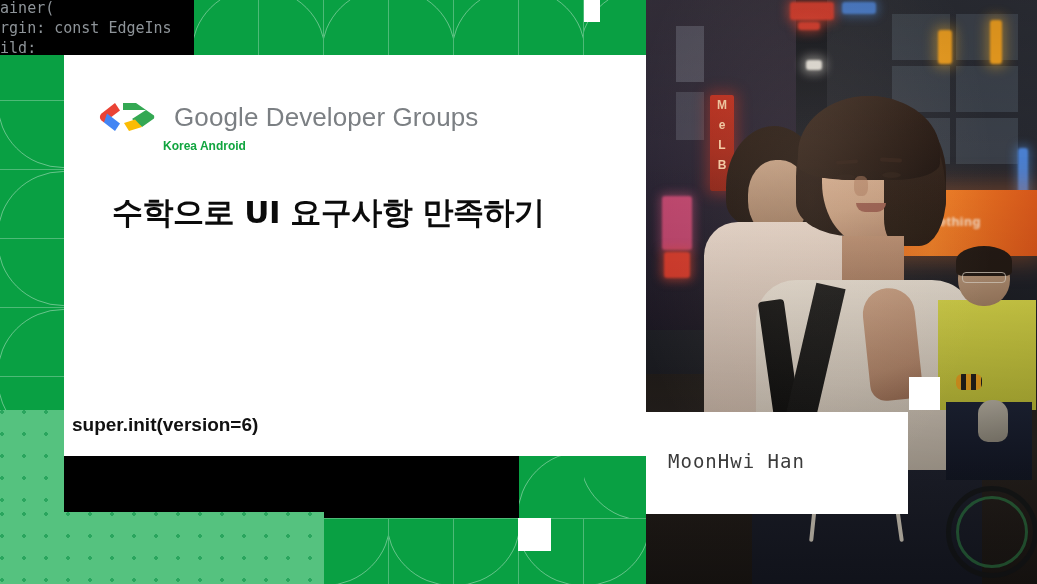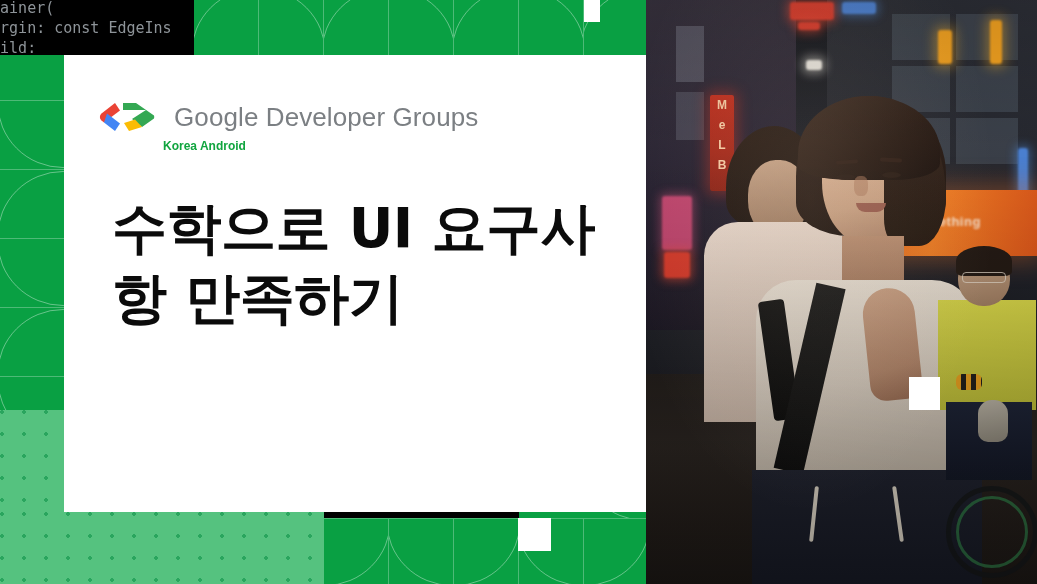--- a/index.html
+++ b/index.html
@@ -308,42 +308,42 @@
     background:
       radial-gradient(ellipse at 42% 34%, rgba(255,230,200,.10), rgba(0,0,0,0) 58%),
       linear-gradient(180deg, rgba(0,0,0,.12) 0%, rgba(0,0,0,0) 26%, rgba(0,0,0,.30) 100%);
     pointer-events:none;
   }
 
   
   .card {
     position:absolute;
     left:64px; top:55px;
-    width:582px; height:457px;
+    width:582px; height:401px;
     background:#ffffff;
     z-index:6;
   }
   .logo-row {
     position:absolute; left:34px; top:45px;
     display:flex; align-items:center; gap:14px;
   }
   .gdg-mark { width:62px; height:34px; flex:0 0 auto; }
   .gdg-word {
     font-size:26px; color:#7b7f83; letter-spacing:.1px;
     font-family:"Liberation Sans", sans-serif;
   }
   .gdg-chapter {
     position:absolute; left:99px; top:84px;
     font-size:12px; font-weight:700; color:#11a53f;
     font-family:"Liberation Sans", sans-serif;
   }
   .card-title {
     position:absolute; left:48px; top:138px;
     width:500px;
-    font-size:55px; font-weight:700; line-height:1.28;
+    font-size:31px; font-weight:700; line-height:1.28;
     color:#0b0b0b;
     letter-spacing:-.5px;
     font-family:"DejaVu Sans","Liberation Sans", sans-serif;
   }
   .card-footer {
     position:absolute; left:8px; bottom:20px;
     font-size:19px; font-weight:700; color:#111;
     font-family:"Liberation Sans", sans-serif;
   }
 
@@ -486,31 +486,35 @@
       <div class="charm"></div>
       <div class="bike"></div>
       <div class="bike-rim"></div>
 
       <div class="photo-grain"></div>
     </div>
   </div>
 
   <div class="name-notch"></div>
 
+  <div class="name-card">
+    <div class="nm">MoonHwi Han</div>
+  </div>
 
   <div class="card">
 
     <div class="logo-row">
       <svg class="gdg-mark" viewBox="0 0 62 34">
         <path d="M17 3 L3.5 13.5 A4.6 4.6 0 0 0 3.5 20.5 L6 22.4 L22 10.6 Z" fill="#ea4335"></path>
         <path d="M6 22.4 L17 31 L22 23.4 L9 13.6 Z" fill="#4285f4"></path>
         <path d="M25 3 L38 3 L56 15.5 A4.6 4.6 0 0 1 56 18.5 L44 27 L34 19 L48 10 L25 10 Z" fill="#34a853"></path>
         <path d="M44 27 L31 31 L26 23 L37 19.4 Z" fill="#fbbc04"></path>
       </svg>
       <div class="gdg-word">Google Developer Groups</div>
     </div>
     <div class="gdg-chapter">Korea Android</div>
 
     <div class="card-title">수학으로 UI 요구사항 만족하기</div>
 
+    <div class="card-footer">super.init(version=6)</div>
   </div>
 
 </div>
 
 </body></html>

